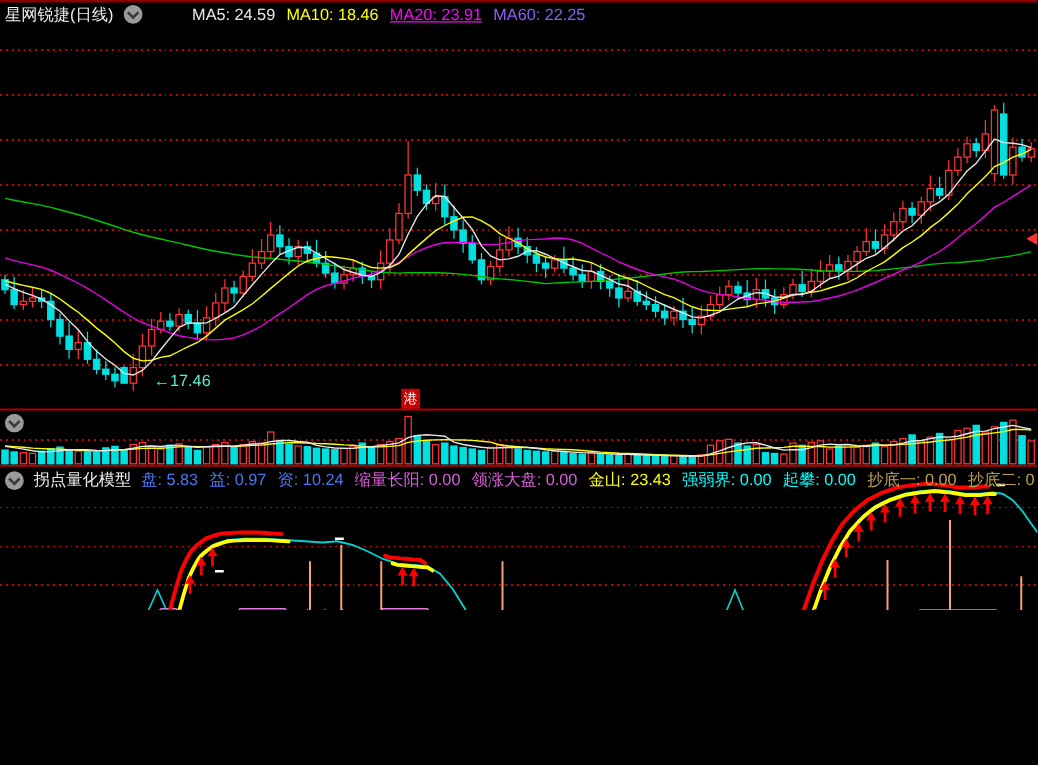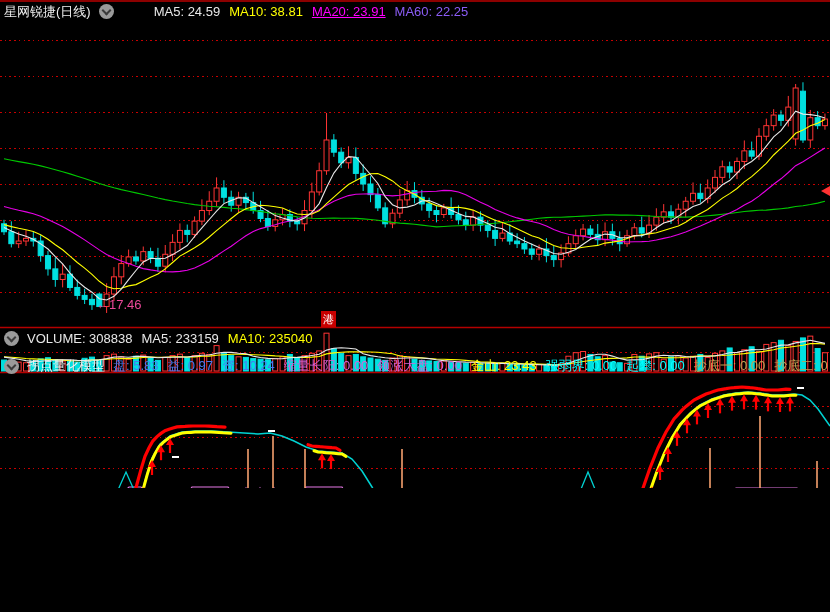--- a/index.html
+++ b/index.html
@@ -9,25 +9,25 @@
   .topbar{position:absolute;top:2px;left:0;width:830px;height:19px;display:flex;
           align-items:center;gap:8px;padding-left:4px;font-size:13px;white-space:nowrap;}
   .title{color:#f0f0f0;}
   .chev{width:15px;height:15px;border-radius:50%;background:#9a9a9a;display:inline-flex;
         align-items:center;justify-content:center;flex:0 0 auto;}
   .chev::after{content:"";width:5px;height:5px;border-right:2px solid #3a3a3a;
         border-bottom:2px solid #3a3a3a;transform:rotate(45deg);margin-top:-2px;}
   .pane-header{position:absolute;left:4px;width:824px;display:flex;align-items:center;gap:8px;
         font-size:13px;white-space:nowrap;overflow:hidden;}
   #vol-header{top:331px;}
-  #ind-header{top:357px;}
+  #ind-header{top:375px;}
   .ind-name{color:#f0f0f0;}
   .lbl{display:inline-block;}
   .annot{position:absolute;font-size:13px;}
-  #low-label{left:96px;top:297px;color:#ec4899;}
+  #low-label{left:123px;top:297px;color:#5eead4;}
   #gang-badge{left:321px;top:311px;width:15px;height:16px;background:#c80000;color:#ffffff;
         font-size:11px;line-height:16px;text-align:center;}
   #qipan-left{left:134px;top:581px;color:#ffffff;}
   #qipan-right{left:592px;top:581px;color:#ffffff;}
   #price-marker{position:absolute;left:821px;top:186px;width:0;height:0;
         border-top:5px solid transparent;border-bottom:5px solid transparent;
         border-right:9px solid #ff3232;}
 </style>
 </head>
 <body>
@@ -522,26 +522,25 @@
         <line x1="1" y1="563" x2="8" y2="563" stroke="#ffffff" stroke-width="2"></line>
         <line x1="172" y1="457" x2="179" y2="457" stroke="#ffffff" stroke-width="2"></line>
         <line x1="268" y1="431" x2="275" y2="431" stroke="#ffffff" stroke-width="2"></line>
         <line x1="797" y1="388" x2="804" y2="388" stroke="#ffffff" stroke-width="2"></line>
       </g>
     </svg>
 
   <div class="topbar">
     <span class="title">星网锐捷(日线)</span>
     <span class="chev"></span>
-    <span id="topbar-mas"><span class="lbl" style="color: rgb(232, 232, 232); margin-right: 9px; padding-left: 32px;">MA5: 24.59</span><span class="lbl" style="color: rgb(255, 255, 0); margin-right: 9px;">MA10: 38.81</span><span class="lbl" style="color: rgb(255, 0, 255); margin-right: 9px; text-decoration: underline;">MA20: 23.91</span><span class="lbl" style="color: #8b5cf6; margin-right: 9px;">MA60: 22.25</span></span>
+    <span id="topbar-mas"><span class="lbl" style="color: rgb(232, 232, 232); margin-right: 9px; padding-left: 32px;">MA5: 24.59</span><span class="lbl" style="color: rgb(255, 255, 0); margin-right: 9px;">MA10: 18.46</span><span class="lbl" style="color: rgb(255, 0, 255); margin-right: 9px; text-decoration: underline;">MA20: 23.91</span><span class="lbl" style="color: #8b5cf6; margin-right: 9px;">MA60: 22.25</span></span>
   </div>
 
   <div class="pane-header" id="vol-header">
     <span class="chev"></span>
-    <span id="vol-labels"><span class="lbl" style="color: rgb(232, 232, 232); margin-right: 9px;">VOLUME: 308838</span><span class="lbl" style="color: rgb(232, 232, 232); margin-right: 9px;">MA5: 233159</span><span class="lbl" style="color: rgb(255, 255, 0); margin-right: 9px;">MA10: 235040</span></span>
   </div>
 
   <div class="pane-header" id="ind-header">
     <span class="chev"></span>
     <span class="ind-name">拐点量化模型</span>
     <span id="ind-labels"><span class="lbl" style="color: rgb(72, 120, 240); margin-right: 9px;">盘: 5.83</span><span class="lbl" style="color: rgb(72, 120, 240); margin-right: 9px;">益: 0.97</span><span class="lbl" style="color: rgb(72, 120, 240); margin-right: 9px;">资: 10.24</span><span class="lbl" style="color: rgb(215, 95, 215); margin-right: 9px;">缩量长阳: 0.00</span><span class="lbl" style="color: rgb(215, 95, 215); margin-right: 9px;">领涨大盘: 0.00</span><span class="lbl" style="color: rgb(255, 255, 0); margin-right: 9px;">金山: 23.43</span><span class="lbl" style="color: rgb(0, 255, 255); margin-right: 9px;">强弱界: 0.00</span><span class="lbl" style="color: rgb(0, 255, 255); margin-right: 9px;">起攀: 0.00</span><span class="lbl" style="color: rgb(192, 160, 80); margin-right: 9px;">抄底一: 0.00</span><span class="lbl" style="color: rgb(192, 160, 80); margin-right: 9px;">抄底二: 0.00</span></span>
   </div>
 
   <div class="annot" id="low-label">←17.46</div>
   <div class="annot" id="gang-badge">港</div>

